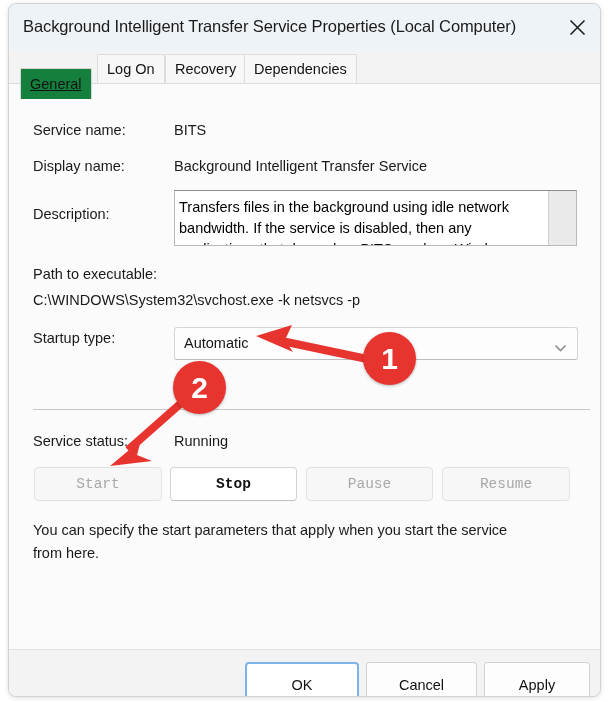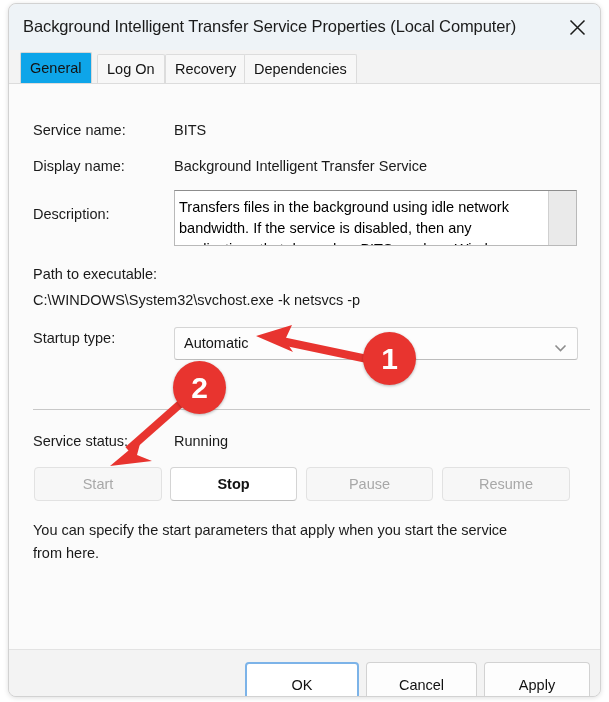--- a/index.html
+++ b/index.html
@@ -81,25 +81,26 @@
     display: flex;
     align-items: center;
     justify-content: center;
     padding: 0 9px;
     border: 1px solid #dcdcdc;
     border-bottom: none;
     background: #f7f7f7;
     border-radius: 2px 2px 0 0;
   }
   .tab.active {
-    background: #0ea5e9;
+    background: #15803d;
     border-color: #d6d6d6;
-    top: 2px;
+    top: 18px;
     height: 31px;
     z-index: 3;
+    text-decoration: underline;
   }
 
   
   #pane {
     position: absolute;
     left: 0;
     top: 79px;
     width: 100%;
     height: 566px;
     background: #fbfbfb;
@@ -188,21 +189,21 @@
   .svc-btn {
     position: absolute;
     top: 383px;
     height: 34px;
     box-sizing: border-box;
     border: 1px solid #e2e2e2;
     border-radius: 4px;
     background: #f7f7f7;
     color: #a8a8a8;
     font-size: 14.5px;
-    font-family: Liberation Sans, sans-serif;
+    font-family: Liberation Mono, monospace;
     display: flex;
     align-items: center;
     justify-content: center;
     padding: 0;
   }
   .svc-btn.enabled {
     background: #ffffff;
     border: 1px solid #d4d4d4;
     border-bottom-color: #bfbfbf;
     color: #121212;

